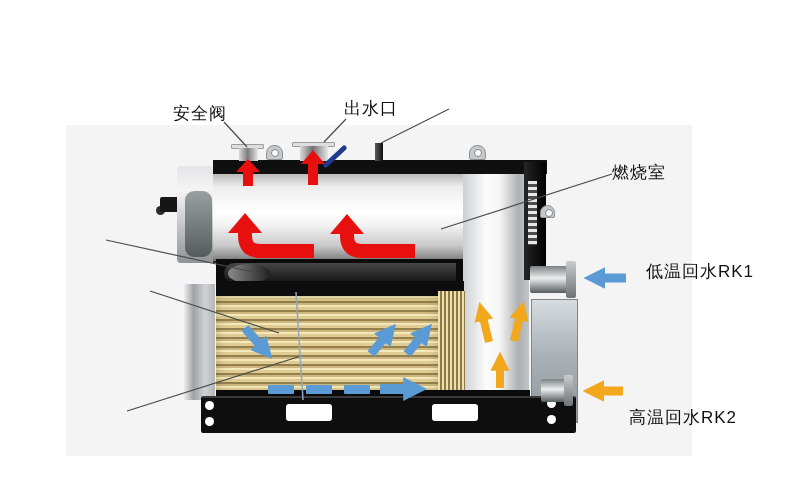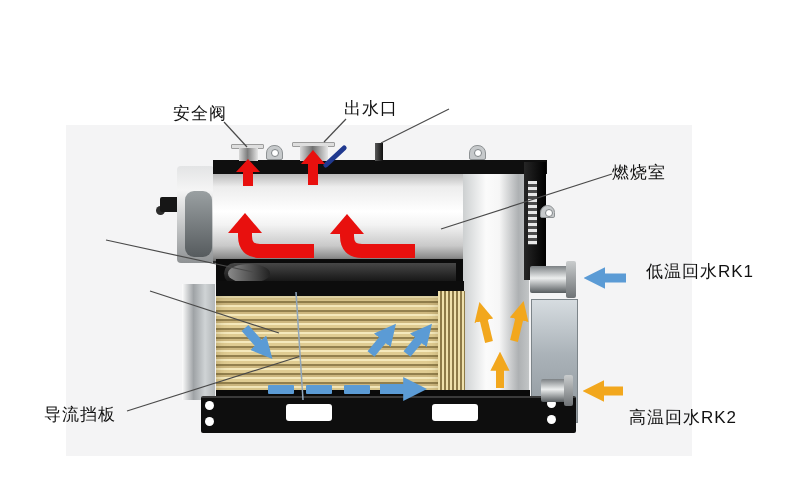--- a/index.html
+++ b/index.html
@@ -163,16 +163,15 @@
       <line x1="106" y1="240" x2="253" y2="272"></line>
       <line x1="150" y1="291" x2="279" y2="333"></line>
       <line x1="127" y1="411" x2="301" y2="356"></line>
     </g>
     <line x1="296" y1="292" x2="303" y2="400" stroke="#8fa6bd" stroke-width="1.5"></line>
   </svg>
 
   <div class="lbl" style="left:161px;top:102px;margin-left:12px;">安全阀</div>
   <div class="lbl" style="left:344px;top:97px;">出水口</div>
   <div class="lbl" style="left:612px;top:161px;">燃烧室</div>
-  <div class="lbl" style="left:44px;top:403px;">导流挡板</div>
   <div class="lbl" style="left:634px;top:260px;margin-left:12px;">低温回水RK1</div>
   <div class="lbl" style="left:629px;top:406px;">高温回水RK2</div>
 </div>
 
 </body></html>

